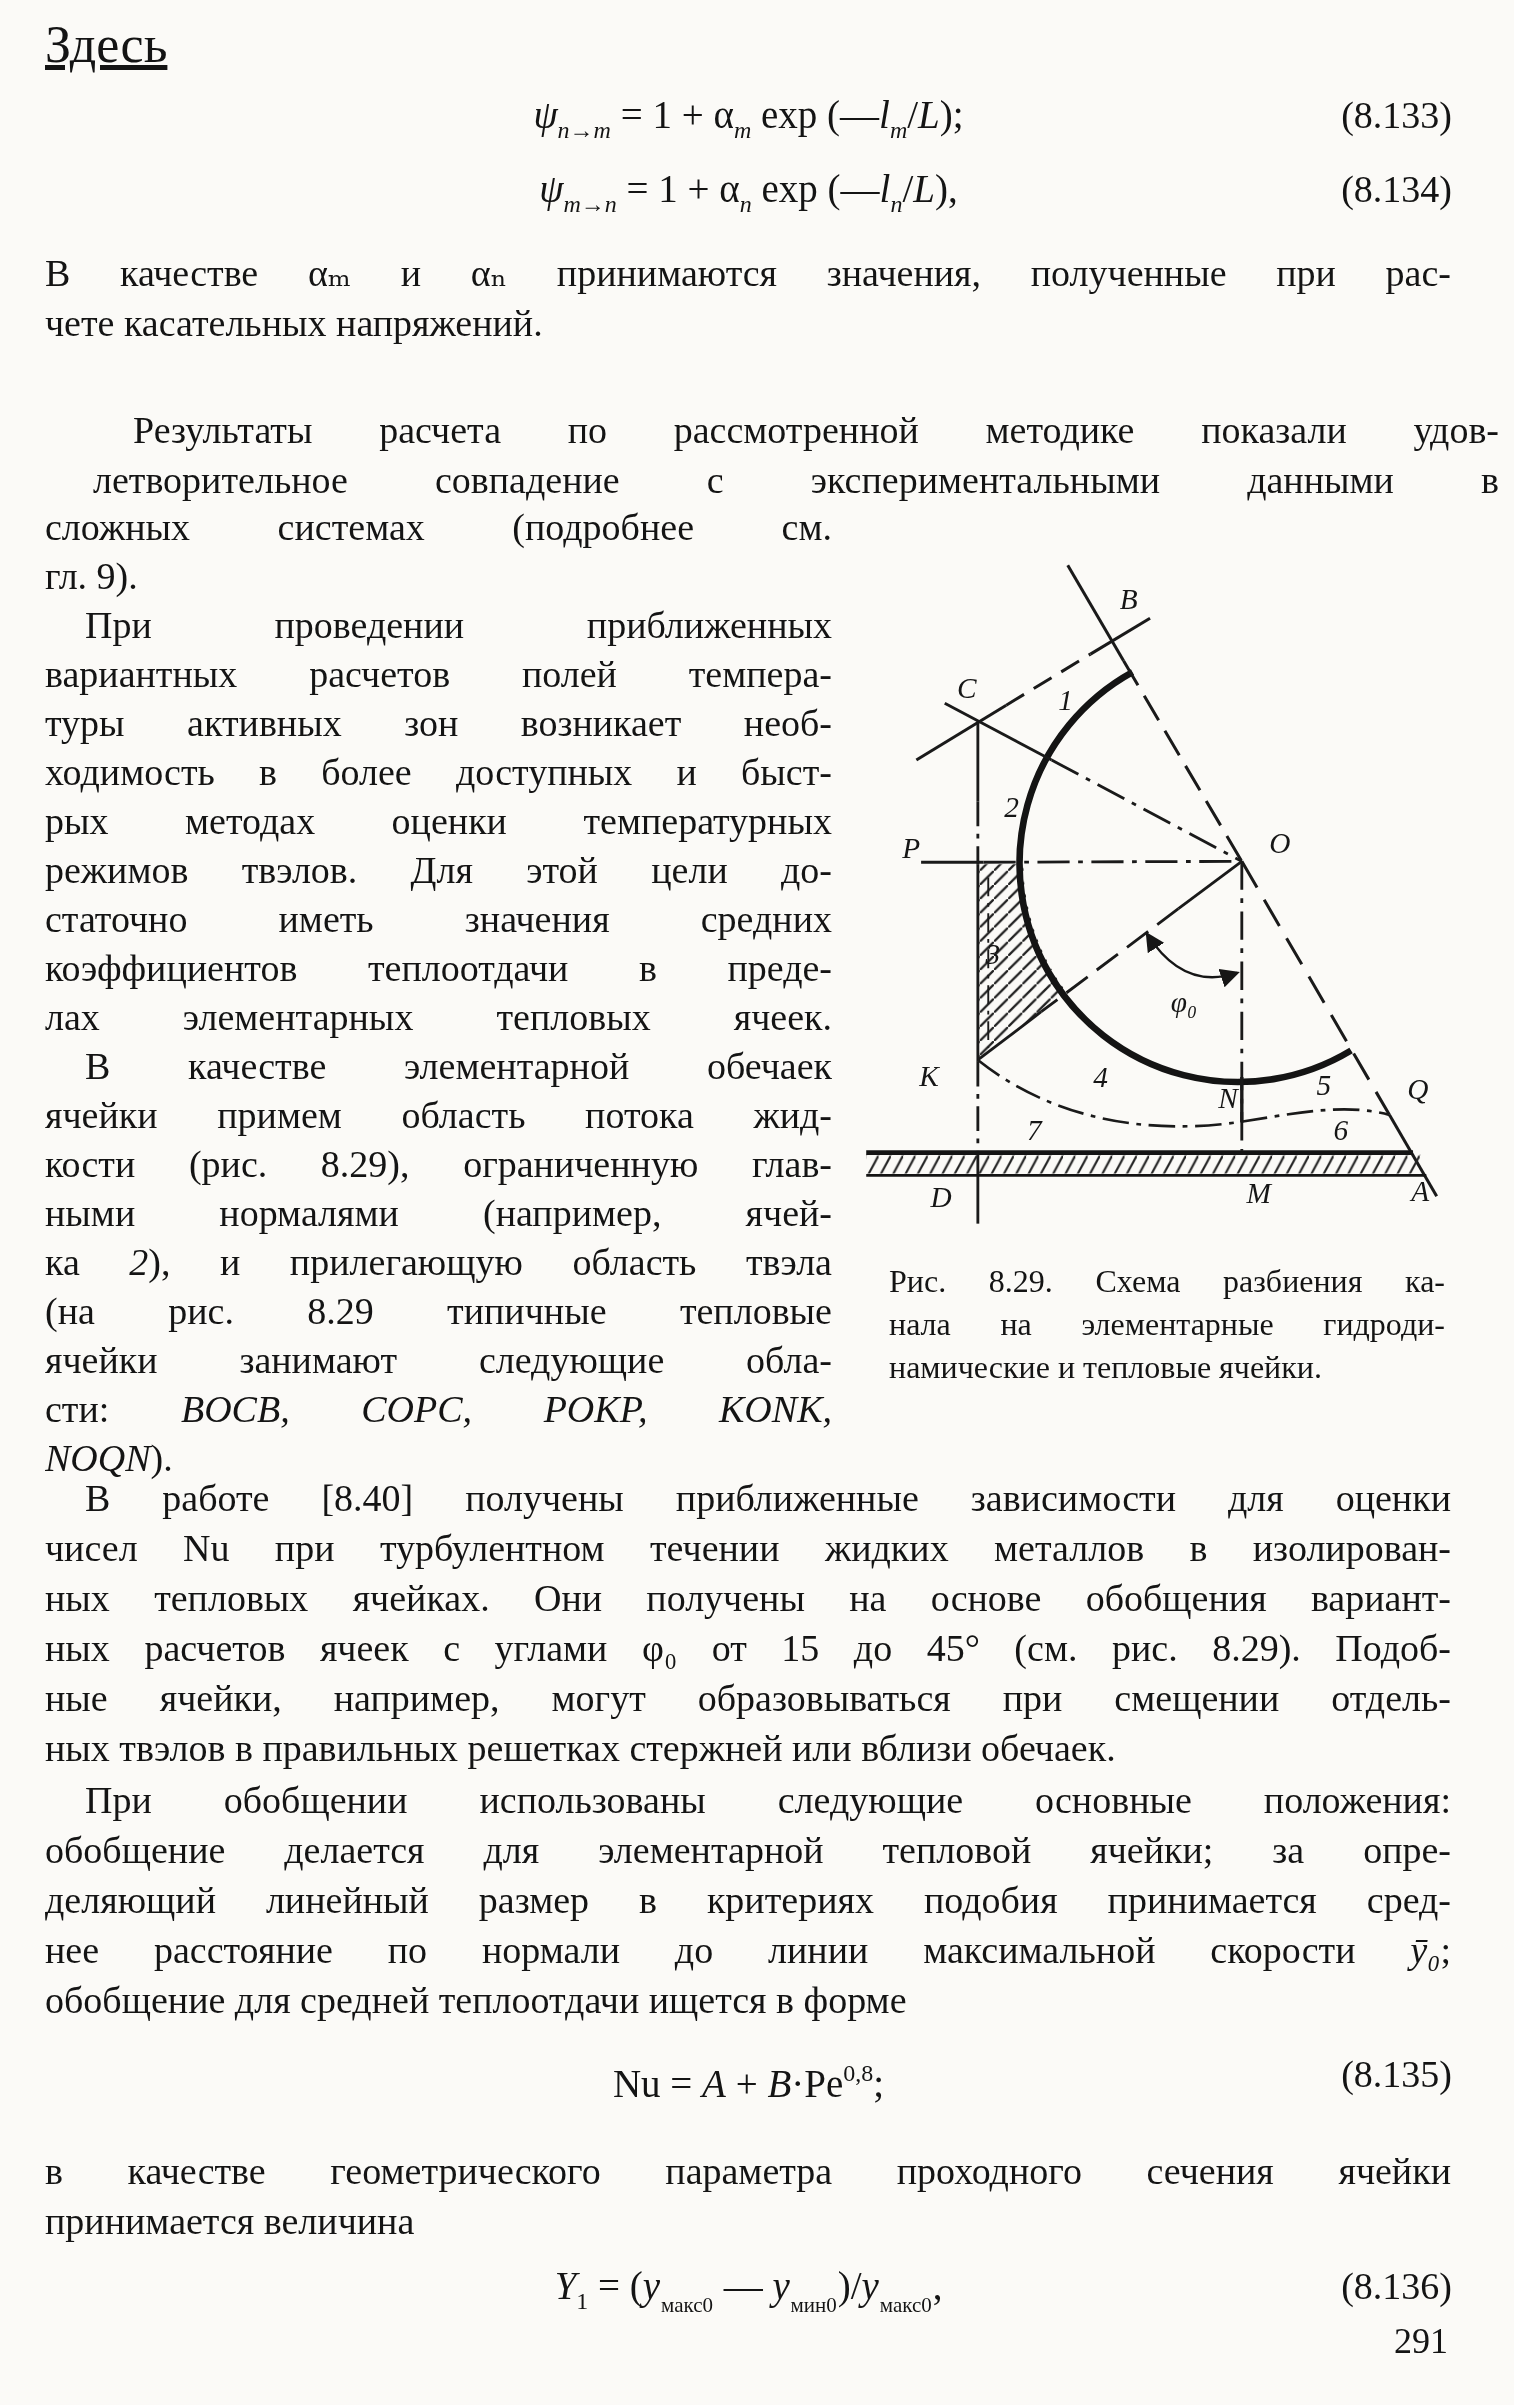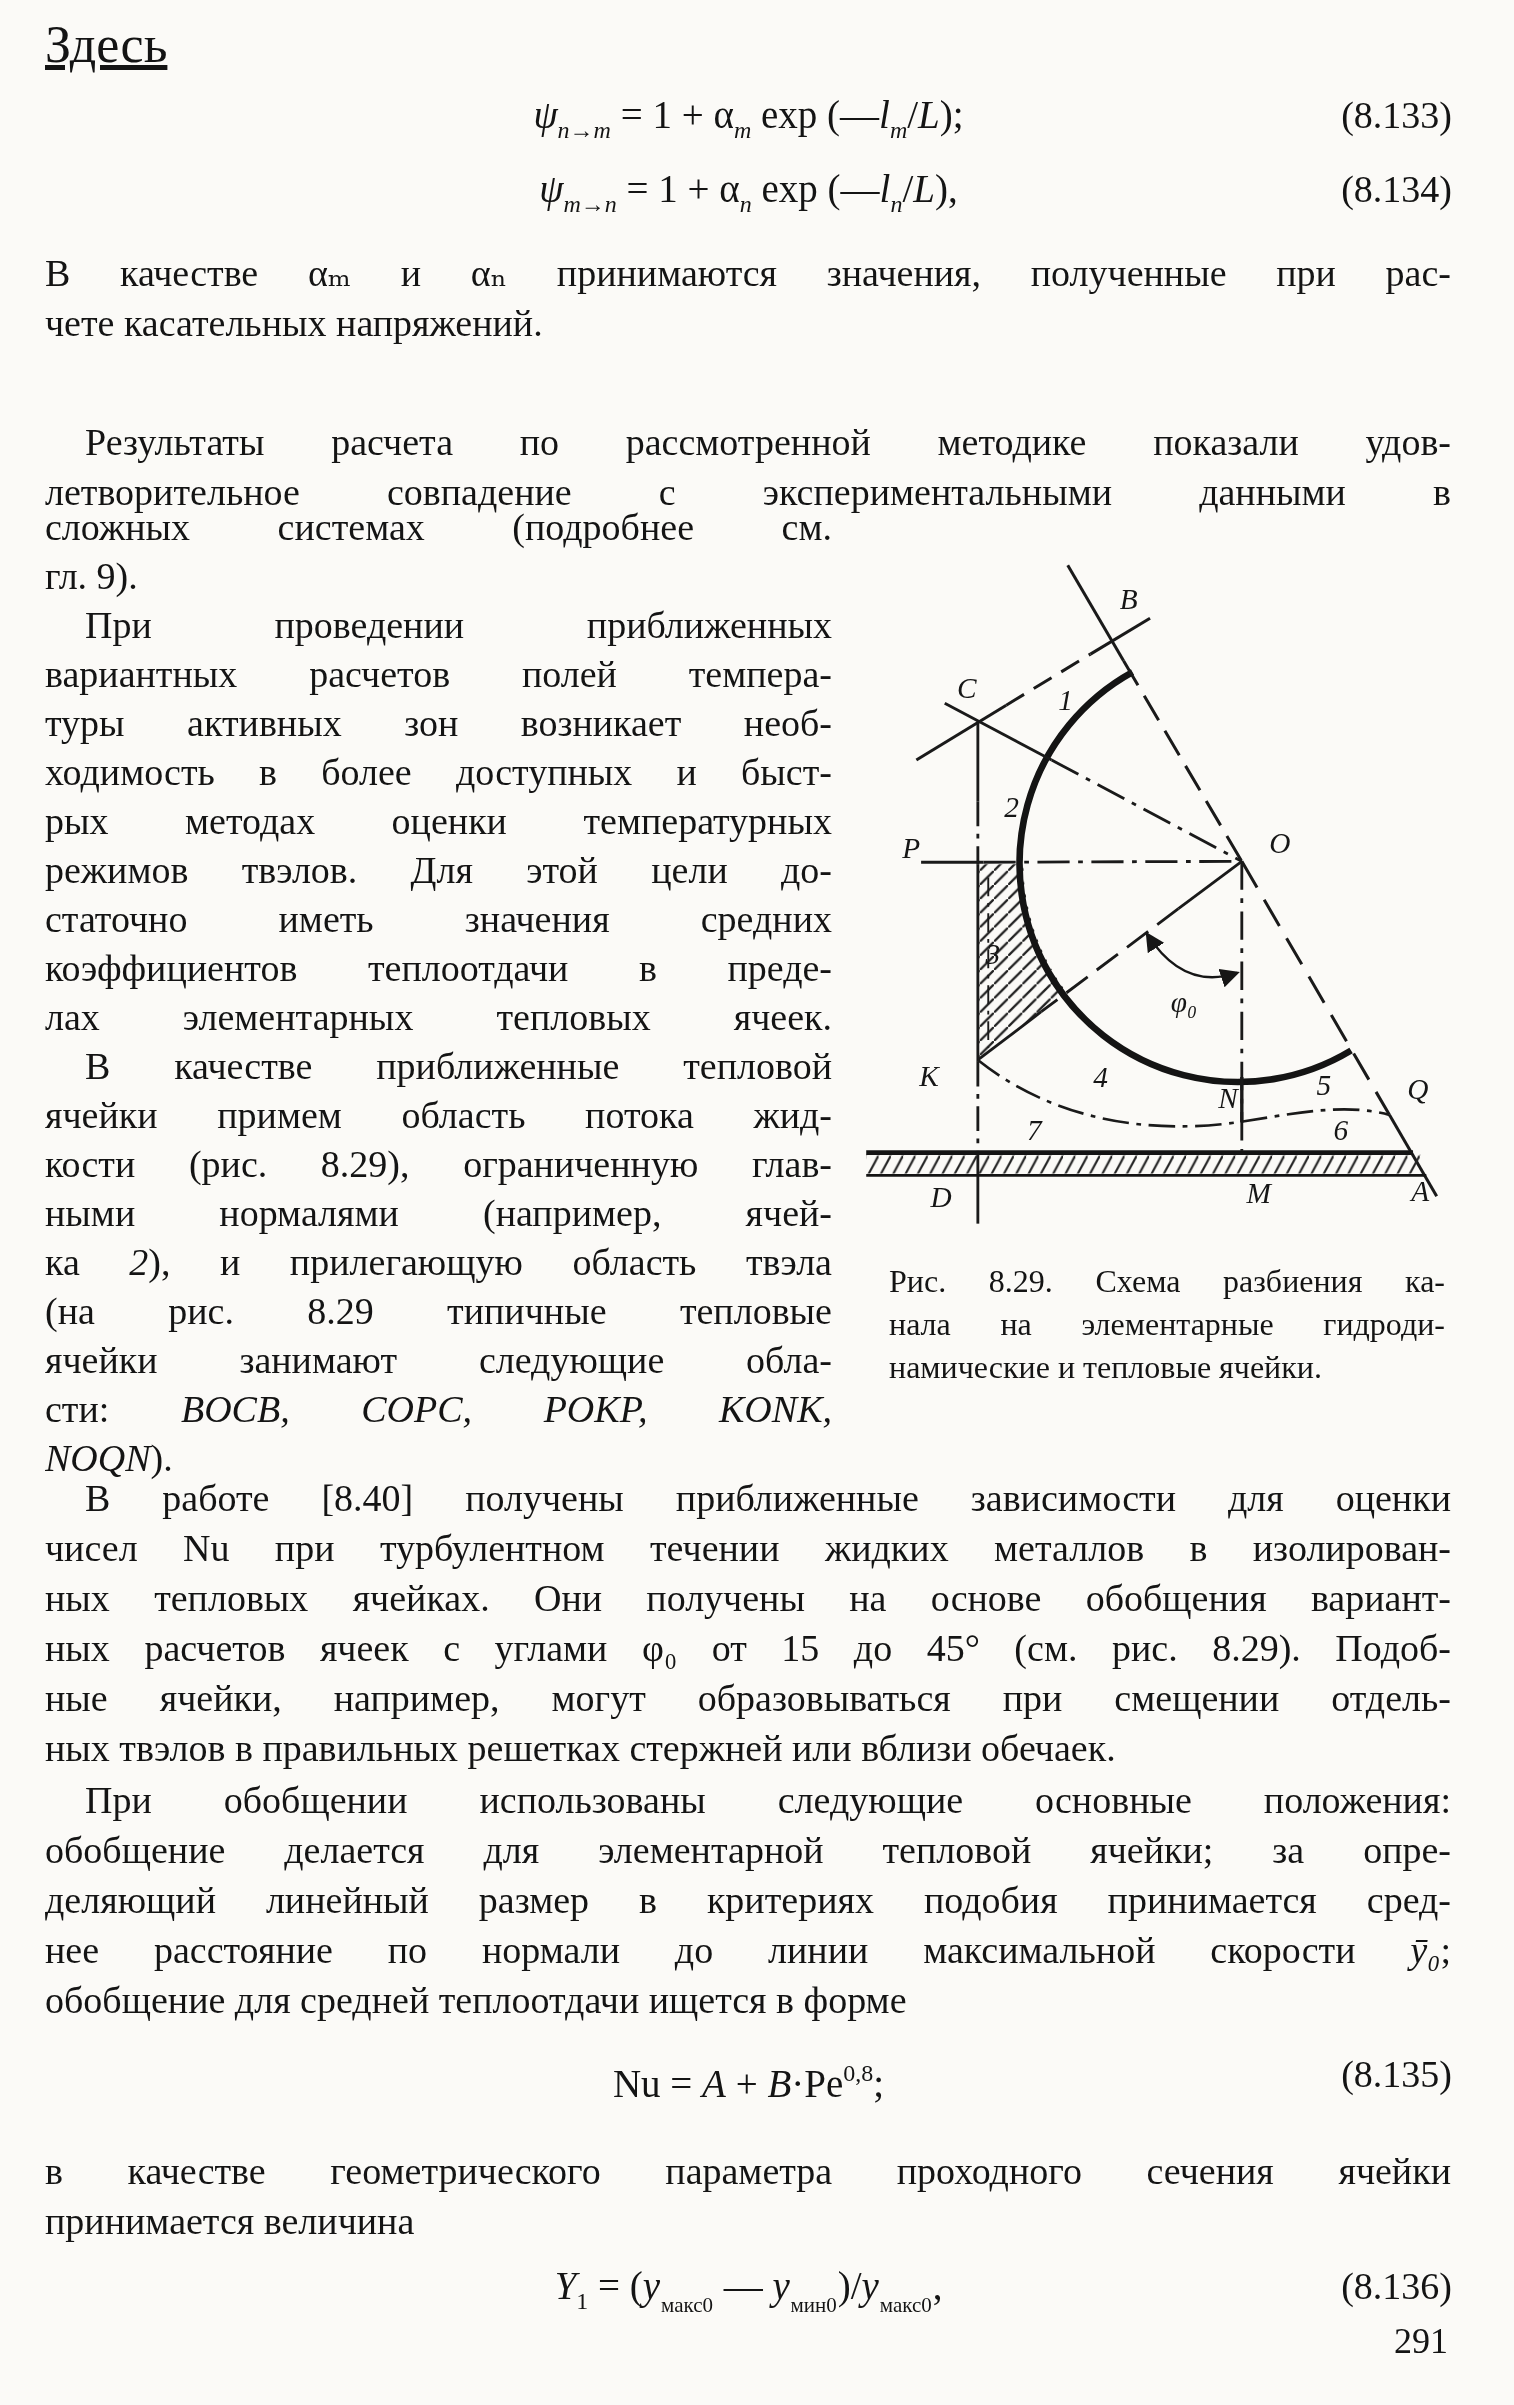--- a/index.html
+++ b/index.html
@@ -47,38 +47,38 @@
 <div class="eqrow" style="top:159px;">
   <span class="eqbody"><span class="it">ψ</span><span class="sub it">m→n</span><span class=""> = 1 + α</span><span class="sub it">n</span><span class=""> exp (—</span><span class="it">l</span><span class="sub it">n</span><span class="">/</span><span class="it">L</span><span class="">),</span></span>
   <span class="eqnum">(8.134)</span>
 </div>
 
 <div class="abs textblock wide" style="top:248px;">
     <div class="line"><span>В качестве αₘ и αₙ принимаются значения, полученные при рас-</span></div>
     <div class="line nj"><span>чете касательных напряжений.</span></div>
   </div>
 
-<div class="abs textblock wide" style="top:417px;">
+<div class="abs textblock wide" style="top:405px;margin-left:48px;">
     <div class="line ind"><span>Результаты расчета по рассмотренной методике показали удов-</span></div>
     <div class="line"><span>летворительное совпадение с экспериментальными данными в</span></div>
   </div>
 
 <div class="abs textblock narrow" style="top:503px;">
     <div class="line"><span>сложных системах (подробнее см.</span></div>
     <div class="line nj"><span>гл. 9).</span></div>
     <div class="line ind"><span>При проведении приближенных</span></div>
     <div class="line"><span>вариантных расчетов полей темпера-</span></div>
     <div class="line"><span>туры активных зон возникает необ-</span></div>
     <div class="line"><span>ходимость в более доступных и быст-</span></div>
     <div class="line"><span>рых методах оценки температурных</span></div>
     <div class="line"><span>режимов твэлов. Для этой цели до-</span></div>
     <div class="line"><span>статочно иметь значения средних</span></div>
     <div class="line"><span>коэффициентов теплоотдачи в преде-</span></div>
     <div class="line"><span>лах элементарных тепловых ячеек.</span></div>
-    <div class="line ind"><span>В качестве приближенные тепловой</span></div>
+    <div class="line ind"><span>В качестве элементарной обечаек</span></div>
     <div class="line"><span>ячейки примем область потока жид-</span></div>
     <div class="line"><span>кости (рис. 8.29), ограниченную глав-</span></div>
     <div class="line"><span>ными нормалями (например, ячей-</span></div>
     <div class="line"><span>ка </span><span class="it">2</span><span>), и прилегающую область твэла</span></div>
     <div class="line"><span>(на рис. 8.29 типичные тепловые</span></div>
     <div class="line"><span>ячейки занимают следующие обла-</span></div>
     <div class="line"><span>сти: </span><span class="it">BOCB, COPC, POKP, KONK,</span></div>
     <div class="line nj"><span class="it">NOQN</span><span>).</span></div>
   </div>
 

